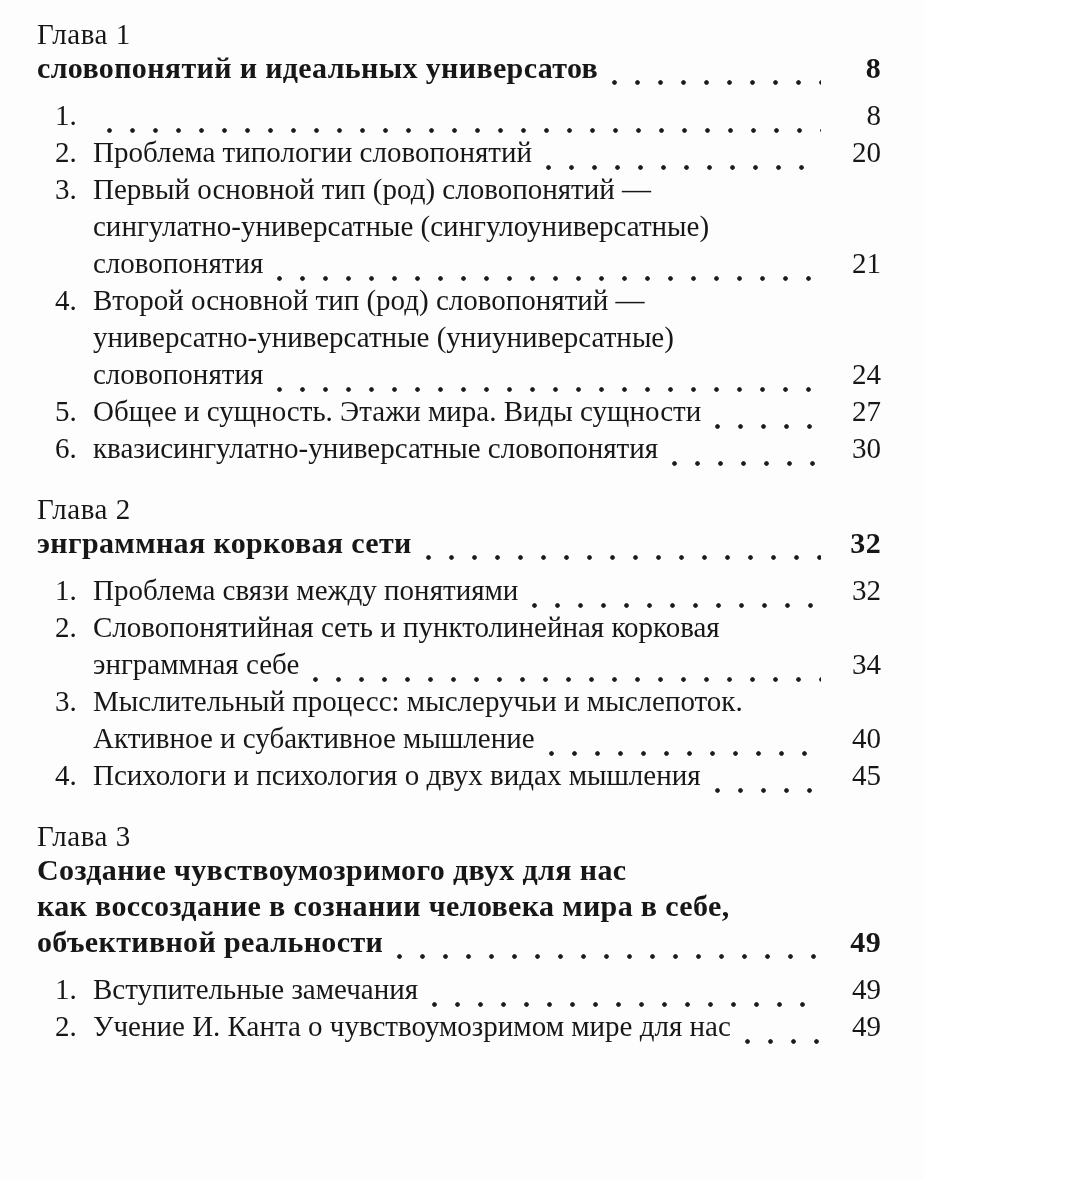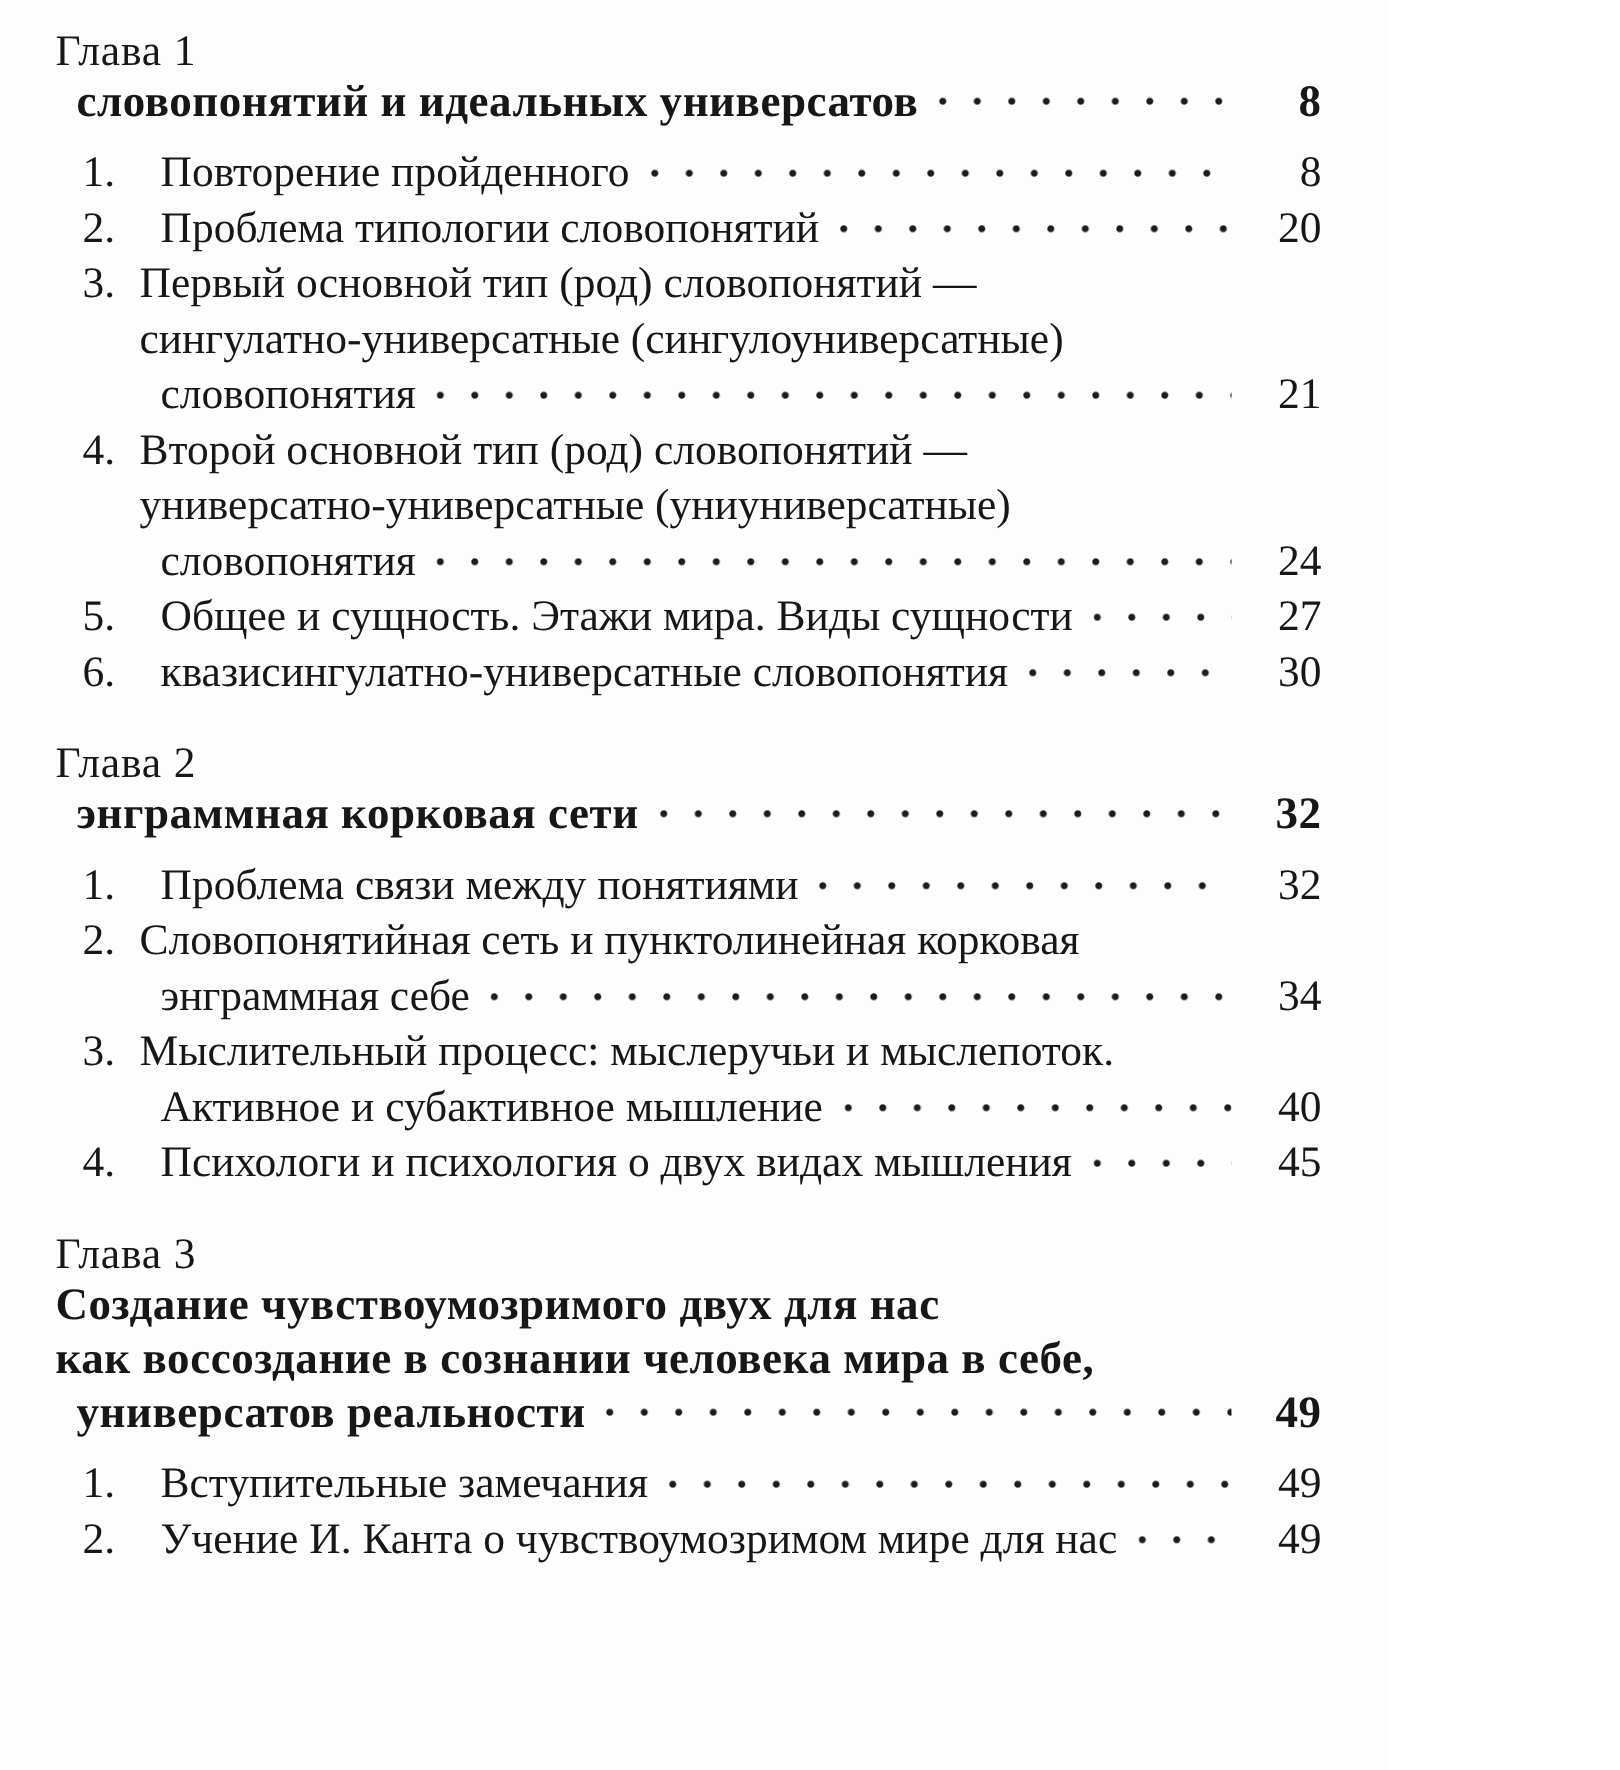--- a/index.html
+++ b/index.html
@@ -27,21 +27,21 @@
     font-weight: bold;
     font-size: 30px;
     letter-spacing: 0.012em;
   }
   .title-line, .dotrow.title-row { line-height: 36px; }
   .title-line { white-space: nowrap; }
   .items { margin-top: 11px; }
   .item { position: relative; padding-left: 56px; line-height: 37px; }
   .item .num { position: absolute; left: 18px; top: 0; }
   .item-line { white-space: nowrap; }
-  .dotrow { display: flex; align-items: center; margin-left: 14px; }
+  .dotrow { display: flex; align-items: flex-end; }
   .dotrow .text { white-space: nowrap; flex: 0 0 auto; }
   .leader {
     flex: 1 1 auto;
     min-width: 24px;
     height: 5px;
     margin: 0 10px 1px 14px;
     background-image: radial-gradient(circle at 2.5px 2.5px, #1c1c1c 1.9px, rgba(0,0,0,0) 2.7px);
     background-size: 23px 5px;
     background-repeat: repeat-x;
     background-position: left bottom;
@@ -56,21 +56,20 @@
       <div class="chapter-label">Глава 1</div>
       <div class="dotrow title-row">
         <span class="text">словопонятий и идеальных универсатов</span>
         <span class="leader"></span>
         <span class="page-num">8</span>
       </div>
       <div class="items">
         <div class="item">
           <span class="num">1.</span>
           <div class="dotrow item-row">
-            <span class="text">Повторение пройденного</span>
             <span class="leader"></span>
             <span class="page-num">8</span>
           </div>
         </div>
         <div class="item">
           <span class="num">2.</span>
           <div class="dotrow item-row">
             <span class="text">Проблема типологии словопонятий</span>
             <span class="leader"></span>
             <span class="page-num">20</span>
@@ -156,21 +155,21 @@
             <span class="page-num">45</span>
           </div>
         </div>
       </div>
     </section>
     <section class="chapter">
       <div class="chapter-label">Глава 3</div>
       <div class="title-line">Создание чувствоумозримого двух для нас</div>
       <div class="title-line">как воссоздание в сознании человека мира в себе,</div>
       <div class="dotrow title-row">
-        <span class="text">универсатов реальности</span>
+        <span class="text">объективной реальности</span>
         <span class="leader"></span>
         <span class="page-num">49</span>
       </div>
       <div class="items">
         <div class="item">
           <span class="num">1.</span>
           <div class="dotrow item-row">
             <span class="text">Вступительные замечания</span>
             <span class="leader"></span>
             <span class="page-num">49</span>

